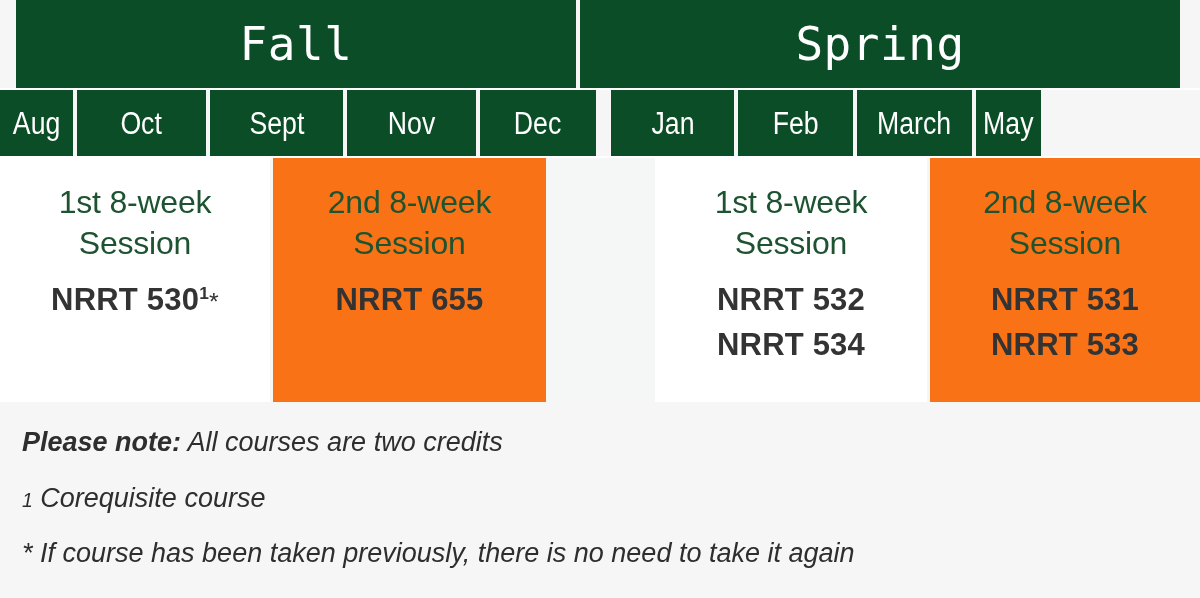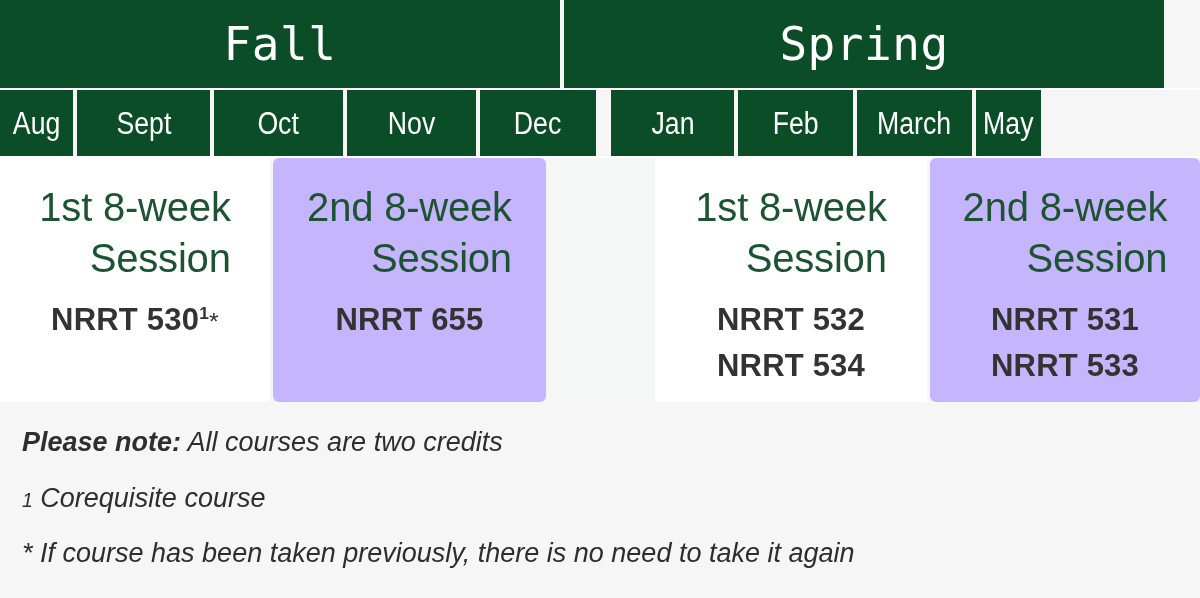--- a/index.html
+++ b/index.html
@@ -32,21 +32,21 @@
     color: #ffffff;
     display: flex;
     align-items: center;
     justify-content: center;
     font-family: "DejaVu Sans Mono", "Liberation Mono", monospace;
     font-size: 46px;
     font-weight: 400;
     letter-spacing: 0.5px;
     line-height: 1;
   }
-  .semester-fall   { width: 560px; }
+  .semester-fall   { width: 560px; margin-left: 16px; }
   .semester-spring { width: 600px; }
 
   
   .month-row {
     display: flex;
     width: 1200px;
     height: 66px;
     gap: 4px;
     background: #f5f6f5;
     margin-top: 2px;
@@ -77,28 +77,28 @@
   .session-block {
     position: absolute;
     top: 0;
     height: 244px;
     display: flex;
     flex-direction: column;
     align-items: center;
     padding-top: 24px;
   }
   .session-white { background: #ffffff; }
-  .session-sage  { background: #c4b5fd; border-radius: 6px; }
+  .session-sage  { background: #f97316; }
 
   .session-title {
     color: #1d5331;
-    font-size: 40px;
+    font-size: 32px;
     font-weight: 400;
     line-height: 1.28;
-    text-align: right;
+    text-align: center;
     letter-spacing: -0.2px;
   }
   .session-courses {
     margin-top: 18px;
     display: flex;
     flex-direction: column;
     align-items: center;
     gap: 9px;
   }
   .course-code {
@@ -149,27 +149,27 @@
 
   <div class="semester-row">
     <div class="semester-cell semester-fall">Fall</div>
     <div class="semester-cell semester-spring">Spring</div>
   </div>
 
   <div class="month-row">
     <div class="month-cell" style="width:73px">
         <span>Aug</span>
       </div>
+    <div class="month-cell" style="width:129px">
+        <span>Oct</span>
+      </div>
     <div class="month-cell" style="width:133px">
         <span>Sept</span>
       </div>
     <div class="month-cell" style="width:129px">
-        <span>Oct</span>
-      </div>
-    <div class="month-cell" style="width:129px">
         <span>Nov</span>
       </div>
     <div class="month-cell" style="width:116px">
         <span>Dec</span>
       </div>
     <div class="month-cell" style="width:123px; margin-left:11px">
         <span>Jan</span>
       </div>
     <div class="month-cell" style="width:115px">
         <span>Feb</span>

